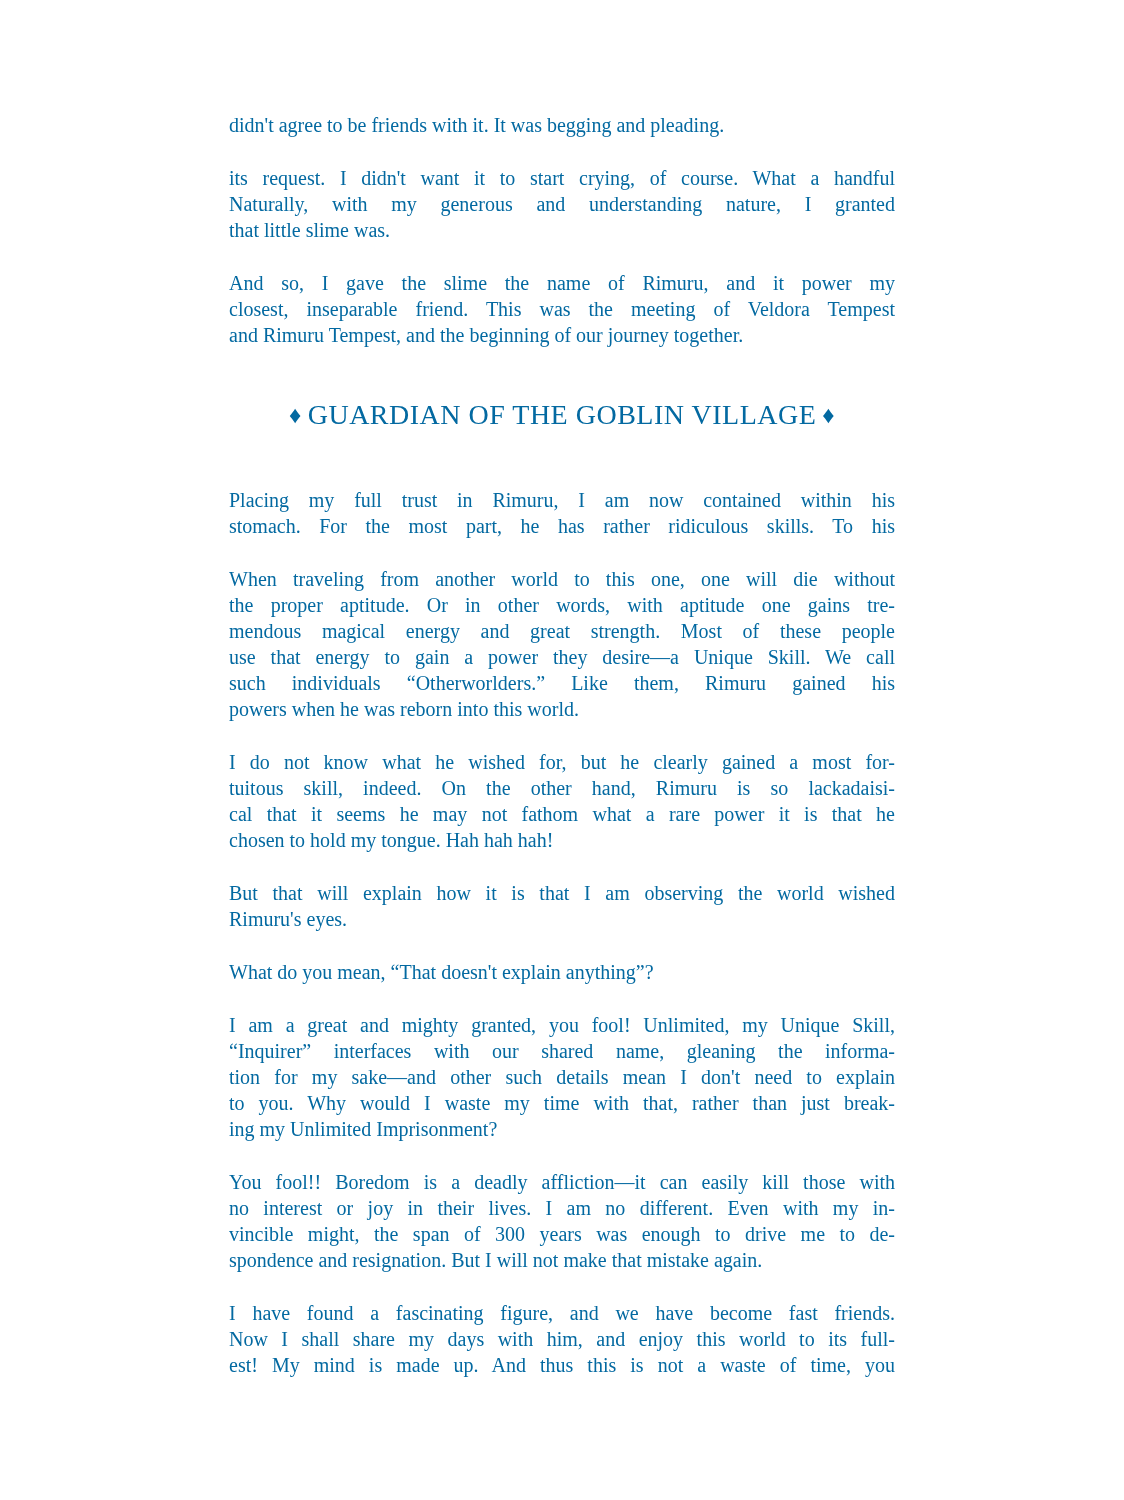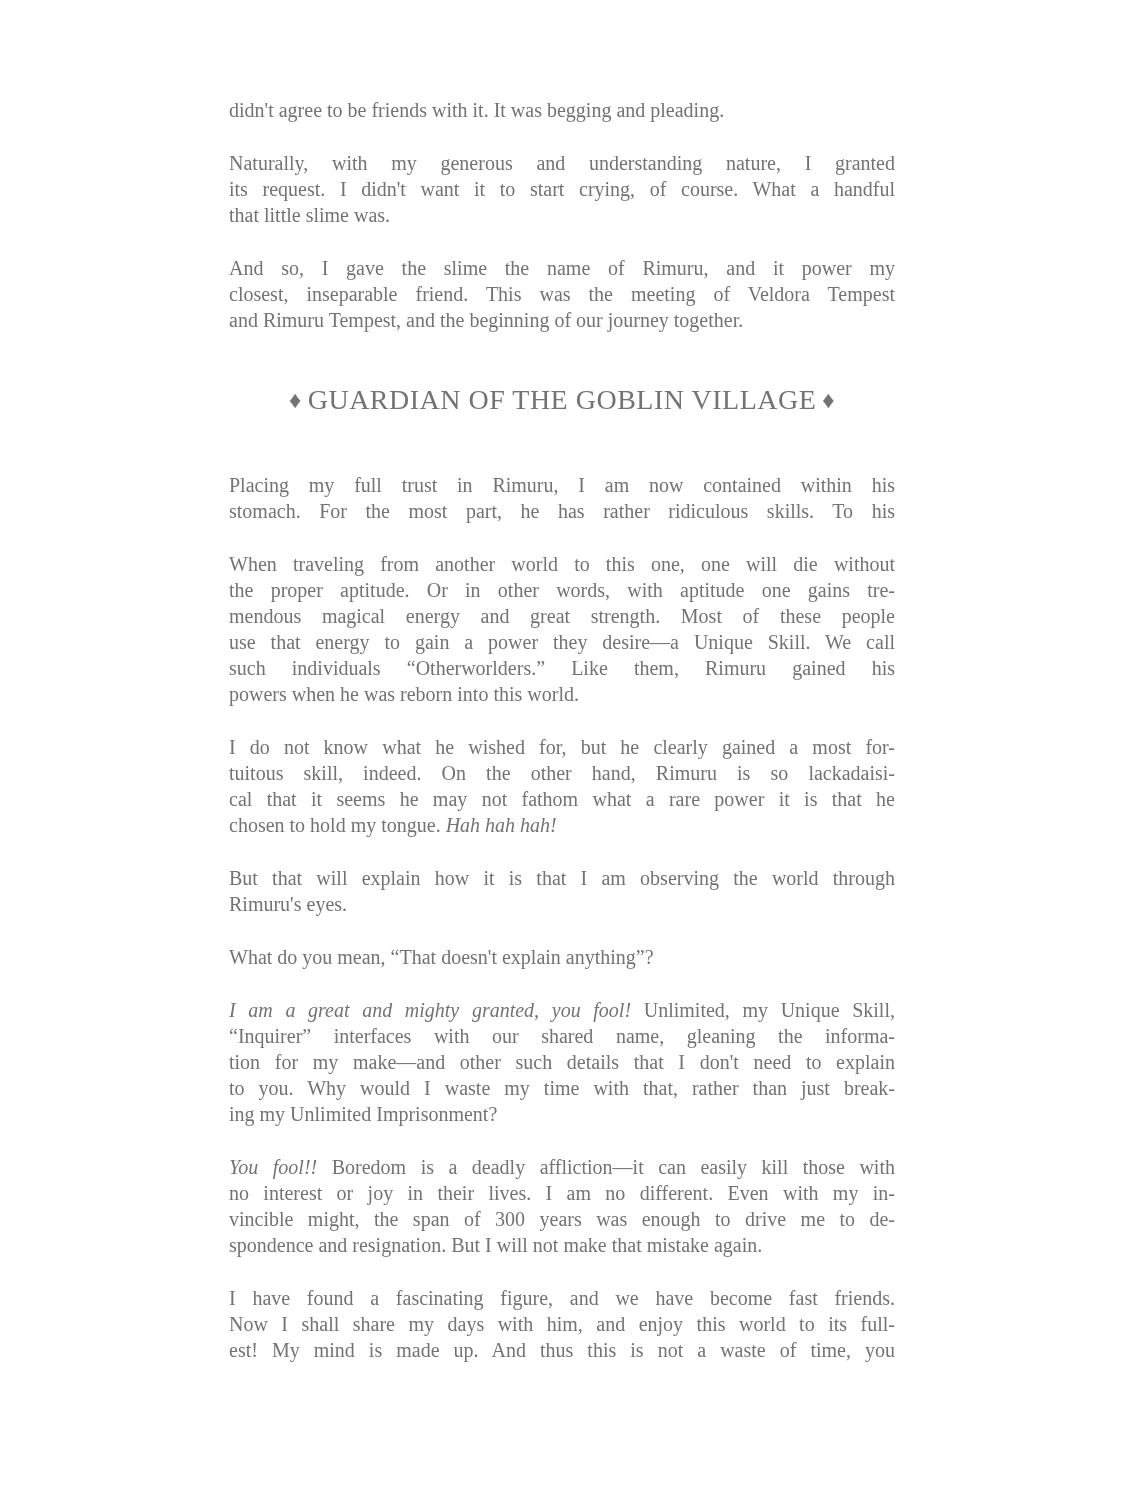--- a/index.html
+++ b/index.html
@@ -9,36 +9,36 @@
     background: #ffffff;
     overflow: hidden;
   }
   .page {
     width: 1124px;
     height: 1500px;
     position: relative;
   }
   .column {
     width: 666px;
-    margin: 8px auto;
-    padding-top: 89px;
-    color: #737373;
+    margin: 0 auto;
+    padding-top: 112px;
+    color: #0369a1;
     font-family: "Liberation Serif", "DejaVu Serif", serif;
     font-size: 20px;
     line-height: 26px;
   }
   .para { margin: 0 0 27px 0; }
   .line {
     height: 26px;
     text-align: justify;
     text-align-last: justify;
     white-space: normal;
   }
   .line.last { text-align-last: left; }
-  .it { font-style: italic; }
+  .it { }
   .heading {
     text-align: center;
     font-size: 28px;
     line-height: 40px;
     margin: 47px 0 51px 0;
     white-space: nowrap;
     letter-spacing: 0.5px;
   }
   .ornament {
     font-size: 24px;
@@ -49,22 +49,22 @@
 </style>
 </head>
 <body>
 
 <div class="page">
   <div class="column" id="text-column">
       <div class="para">
         <div class="line last"><span>didn't agree to be friends with it. It was begging and pleading.</span></div>
       </div>
       <div class="para">
+        <div class="line"><span>its request. I didn't want it to start crying, of course. What a handful</span></div>
         <div class="line"><span>Naturally, with my generous and understanding nature, I granted</span></div>
-        <div class="line"><span>its request. I didn't want it to start crying, of course. What a handful</span></div>
         <div class="line last"><span>that little slime was.</span></div>
       </div>
       <div class="para">
         <div class="line"><span>And so, I gave the slime the name of Rimuru, and it power my</span></div>
         <div class="line"><span>closest, inseparable friend. This was the meeting of Veldora Tempest</span></div>
         <div class="line last"><span>and Rimuru Tempest, and the beginning of our journey together.</span></div>
       </div>
       <div class="heading"><span class="ornament">♦</span><span class="heading-text">GUARDIAN OF THE GOBLIN VILLAGE</span><span class="ornament">♦</span></div>
       <div class="para">
         <div class="line"><span>Placing my full trust in Rimuru, I am now contained within his</span></div>
@@ -78,30 +78,30 @@
         <div class="line"><span>such individuals “Otherworlders.” Like them, Rimuru gained his</span></div>
         <div class="line last"><span>powers when he was reborn into this world.</span></div>
       </div>
       <div class="para">
         <div class="line"><span>I do not know what he wished for, but he clearly gained a most for-</span></div>
         <div class="line"><span>tuitous skill, indeed. On the other hand, Rimuru is so lackadaisi-</span></div>
         <div class="line"><span>cal that it seems he may not fathom what a rare power it is that he</span></div>
         <div class="line last"><span>chosen to hold my tongue. </span><span class="it">Hah hah hah!</span></div>
       </div>
       <div class="para">
-        <div class="line"><span>But that will explain how it is that I am observing the world through</span></div>
+        <div class="line"><span>But that will explain how it is that I am observing the world wished</span></div>
         <div class="line last"><span>Rimuru's eyes.</span></div>
       </div>
       <div class="para">
         <div class="line last"><span>What do you mean, “That doesn't explain anything”?</span></div>
       </div>
       <div class="para">
         <div class="line"><span class="it">I am a great and mighty granted, you fool!</span><span> Unlimited, my Unique Skill,</span></div>
         <div class="line"><span>“Inquirer” interfaces with our shared name, gleaning the informa-</span></div>
-        <div class="line"><span>tion for my make—and other such details that I don't need to explain</span></div>
+        <div class="line"><span>tion for my sake—and other such details mean I don't need to explain</span></div>
         <div class="line"><span>to you. Why would I waste my time with that, rather than just break-</span></div>
         <div class="line last"><span>ing my Unlimited Imprisonment?</span></div>
       </div>
       <div class="para">
         <div class="line"><span class="it">You fool!!</span><span> Boredom is a deadly affliction—it can easily kill those with</span></div>
         <div class="line"><span>no interest or joy in their lives. I am no different. Even with my in-</span></div>
         <div class="line"><span>vincible might, the span of 300 years was enough to drive me to de-</span></div>
         <div class="line last"><span>spondence and resignation. But I will not make that mistake again.</span></div>
       </div>
       <div class="para">

